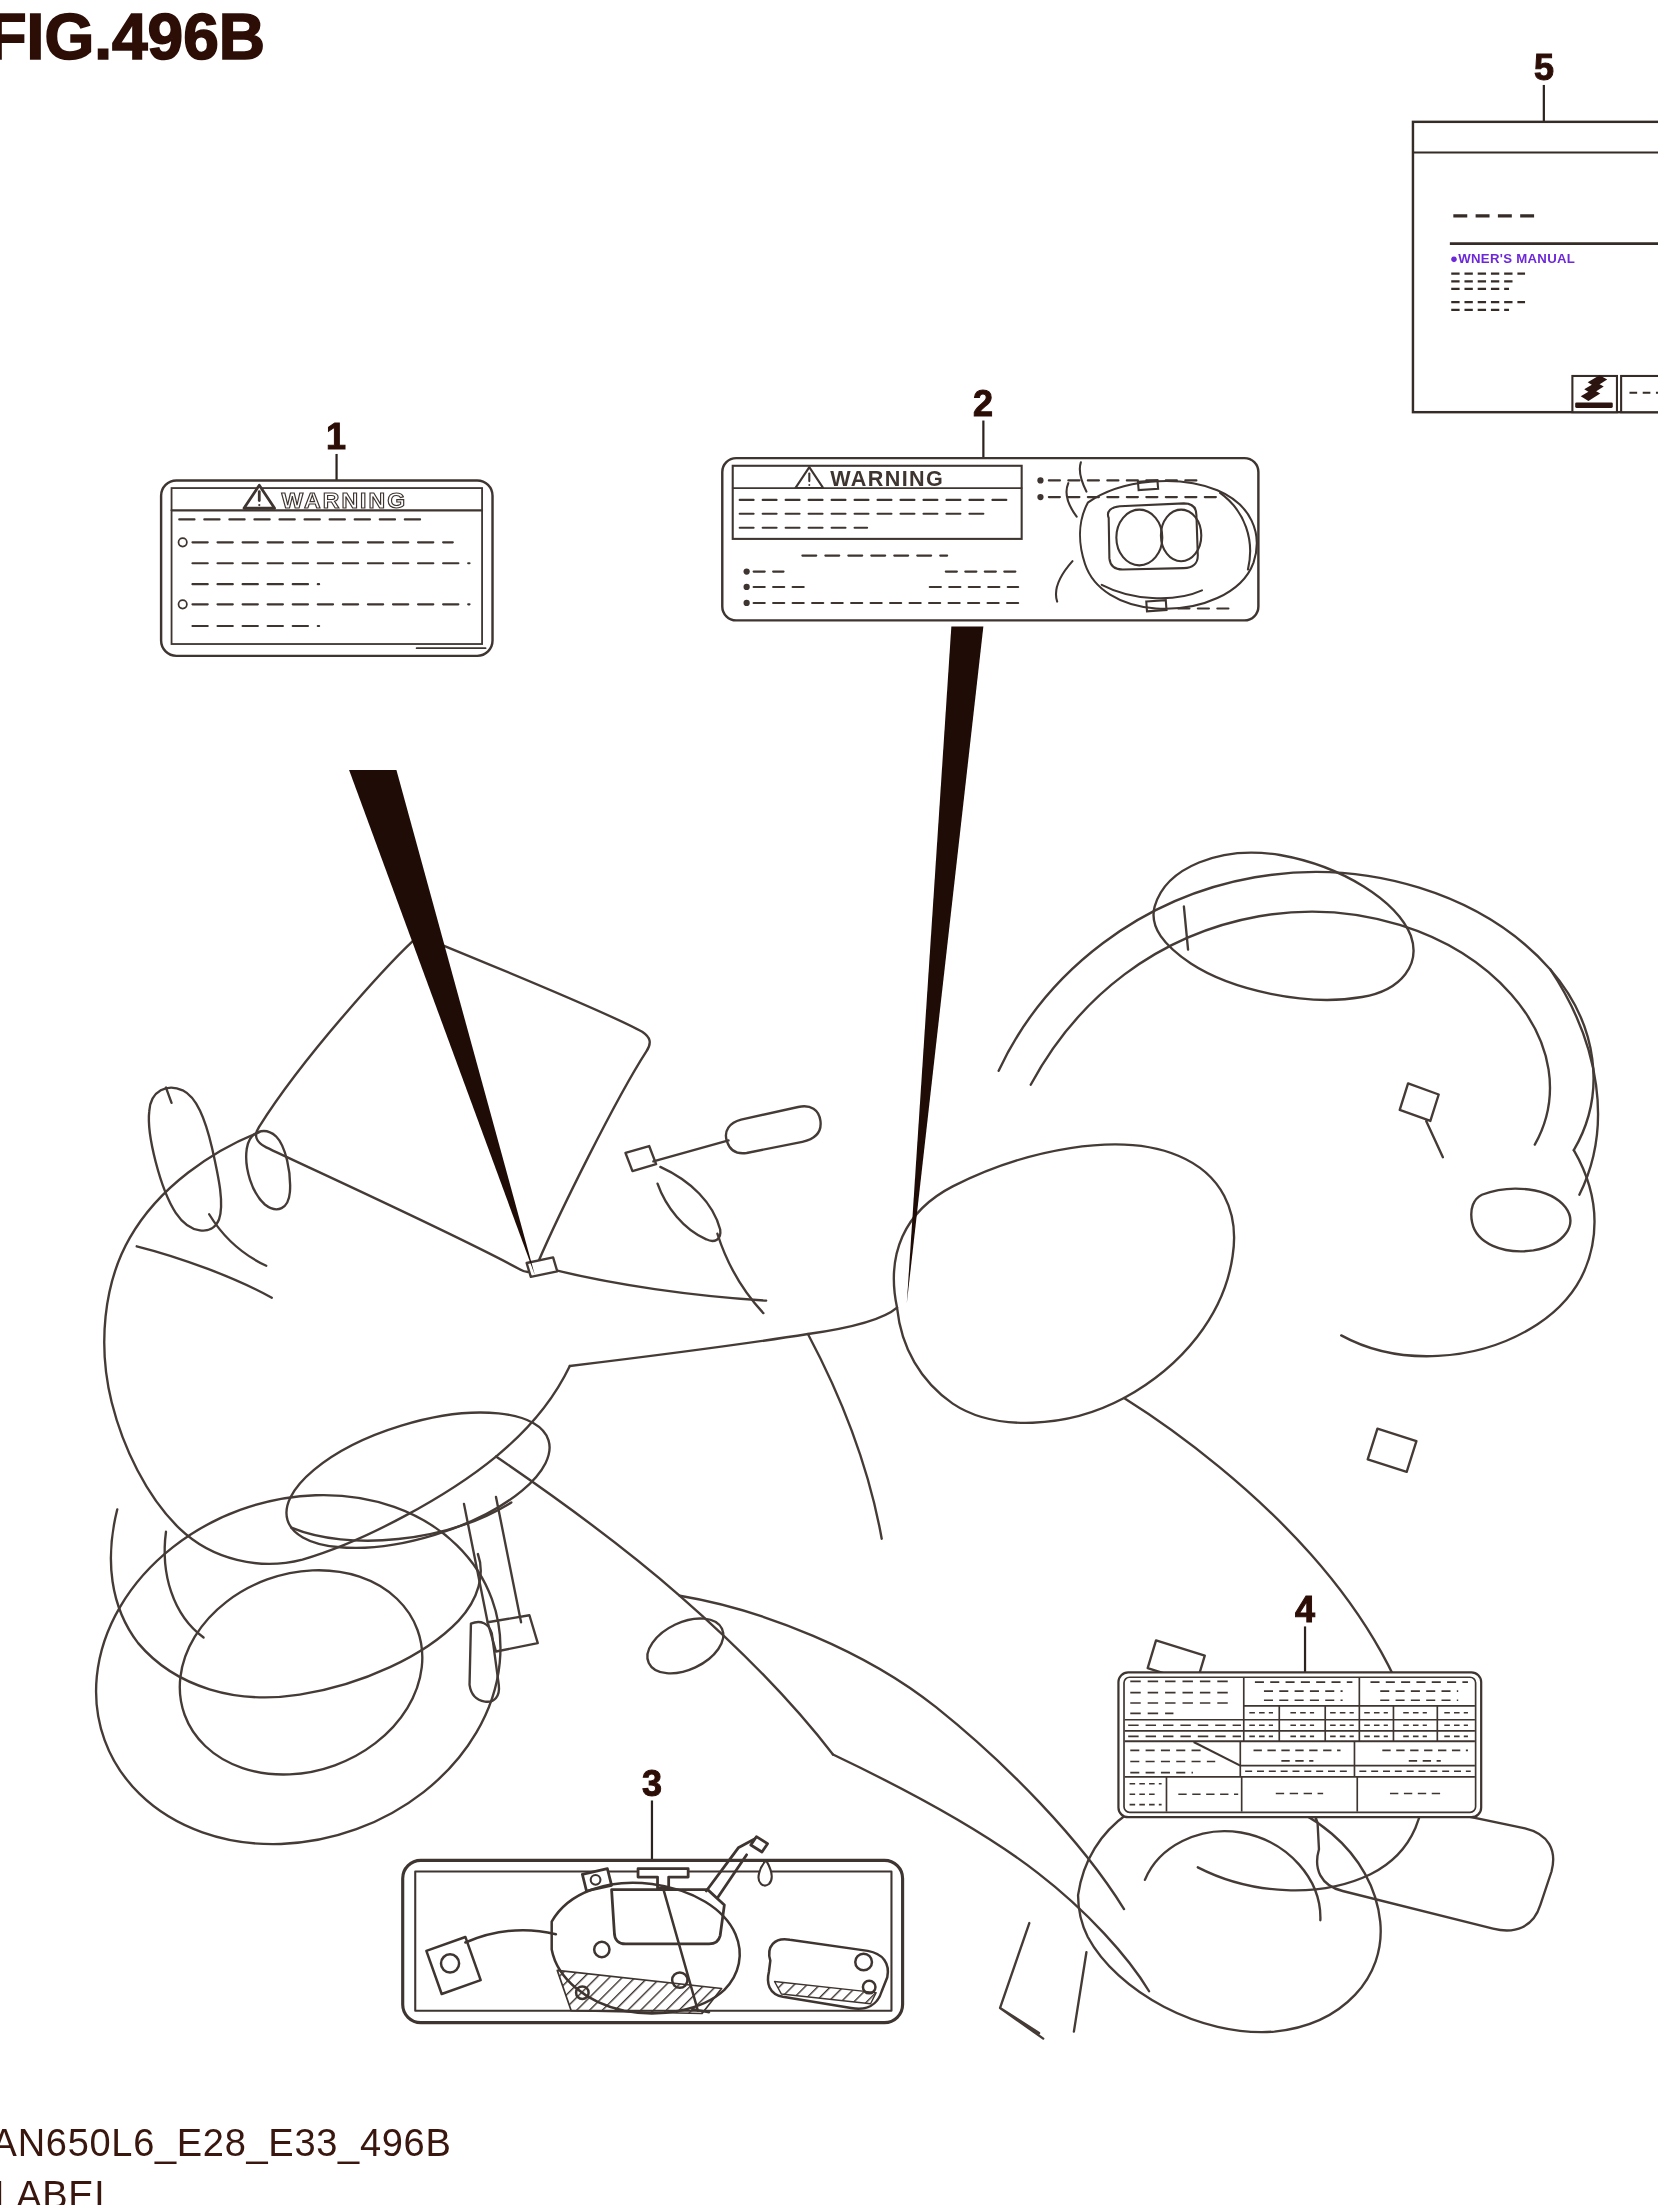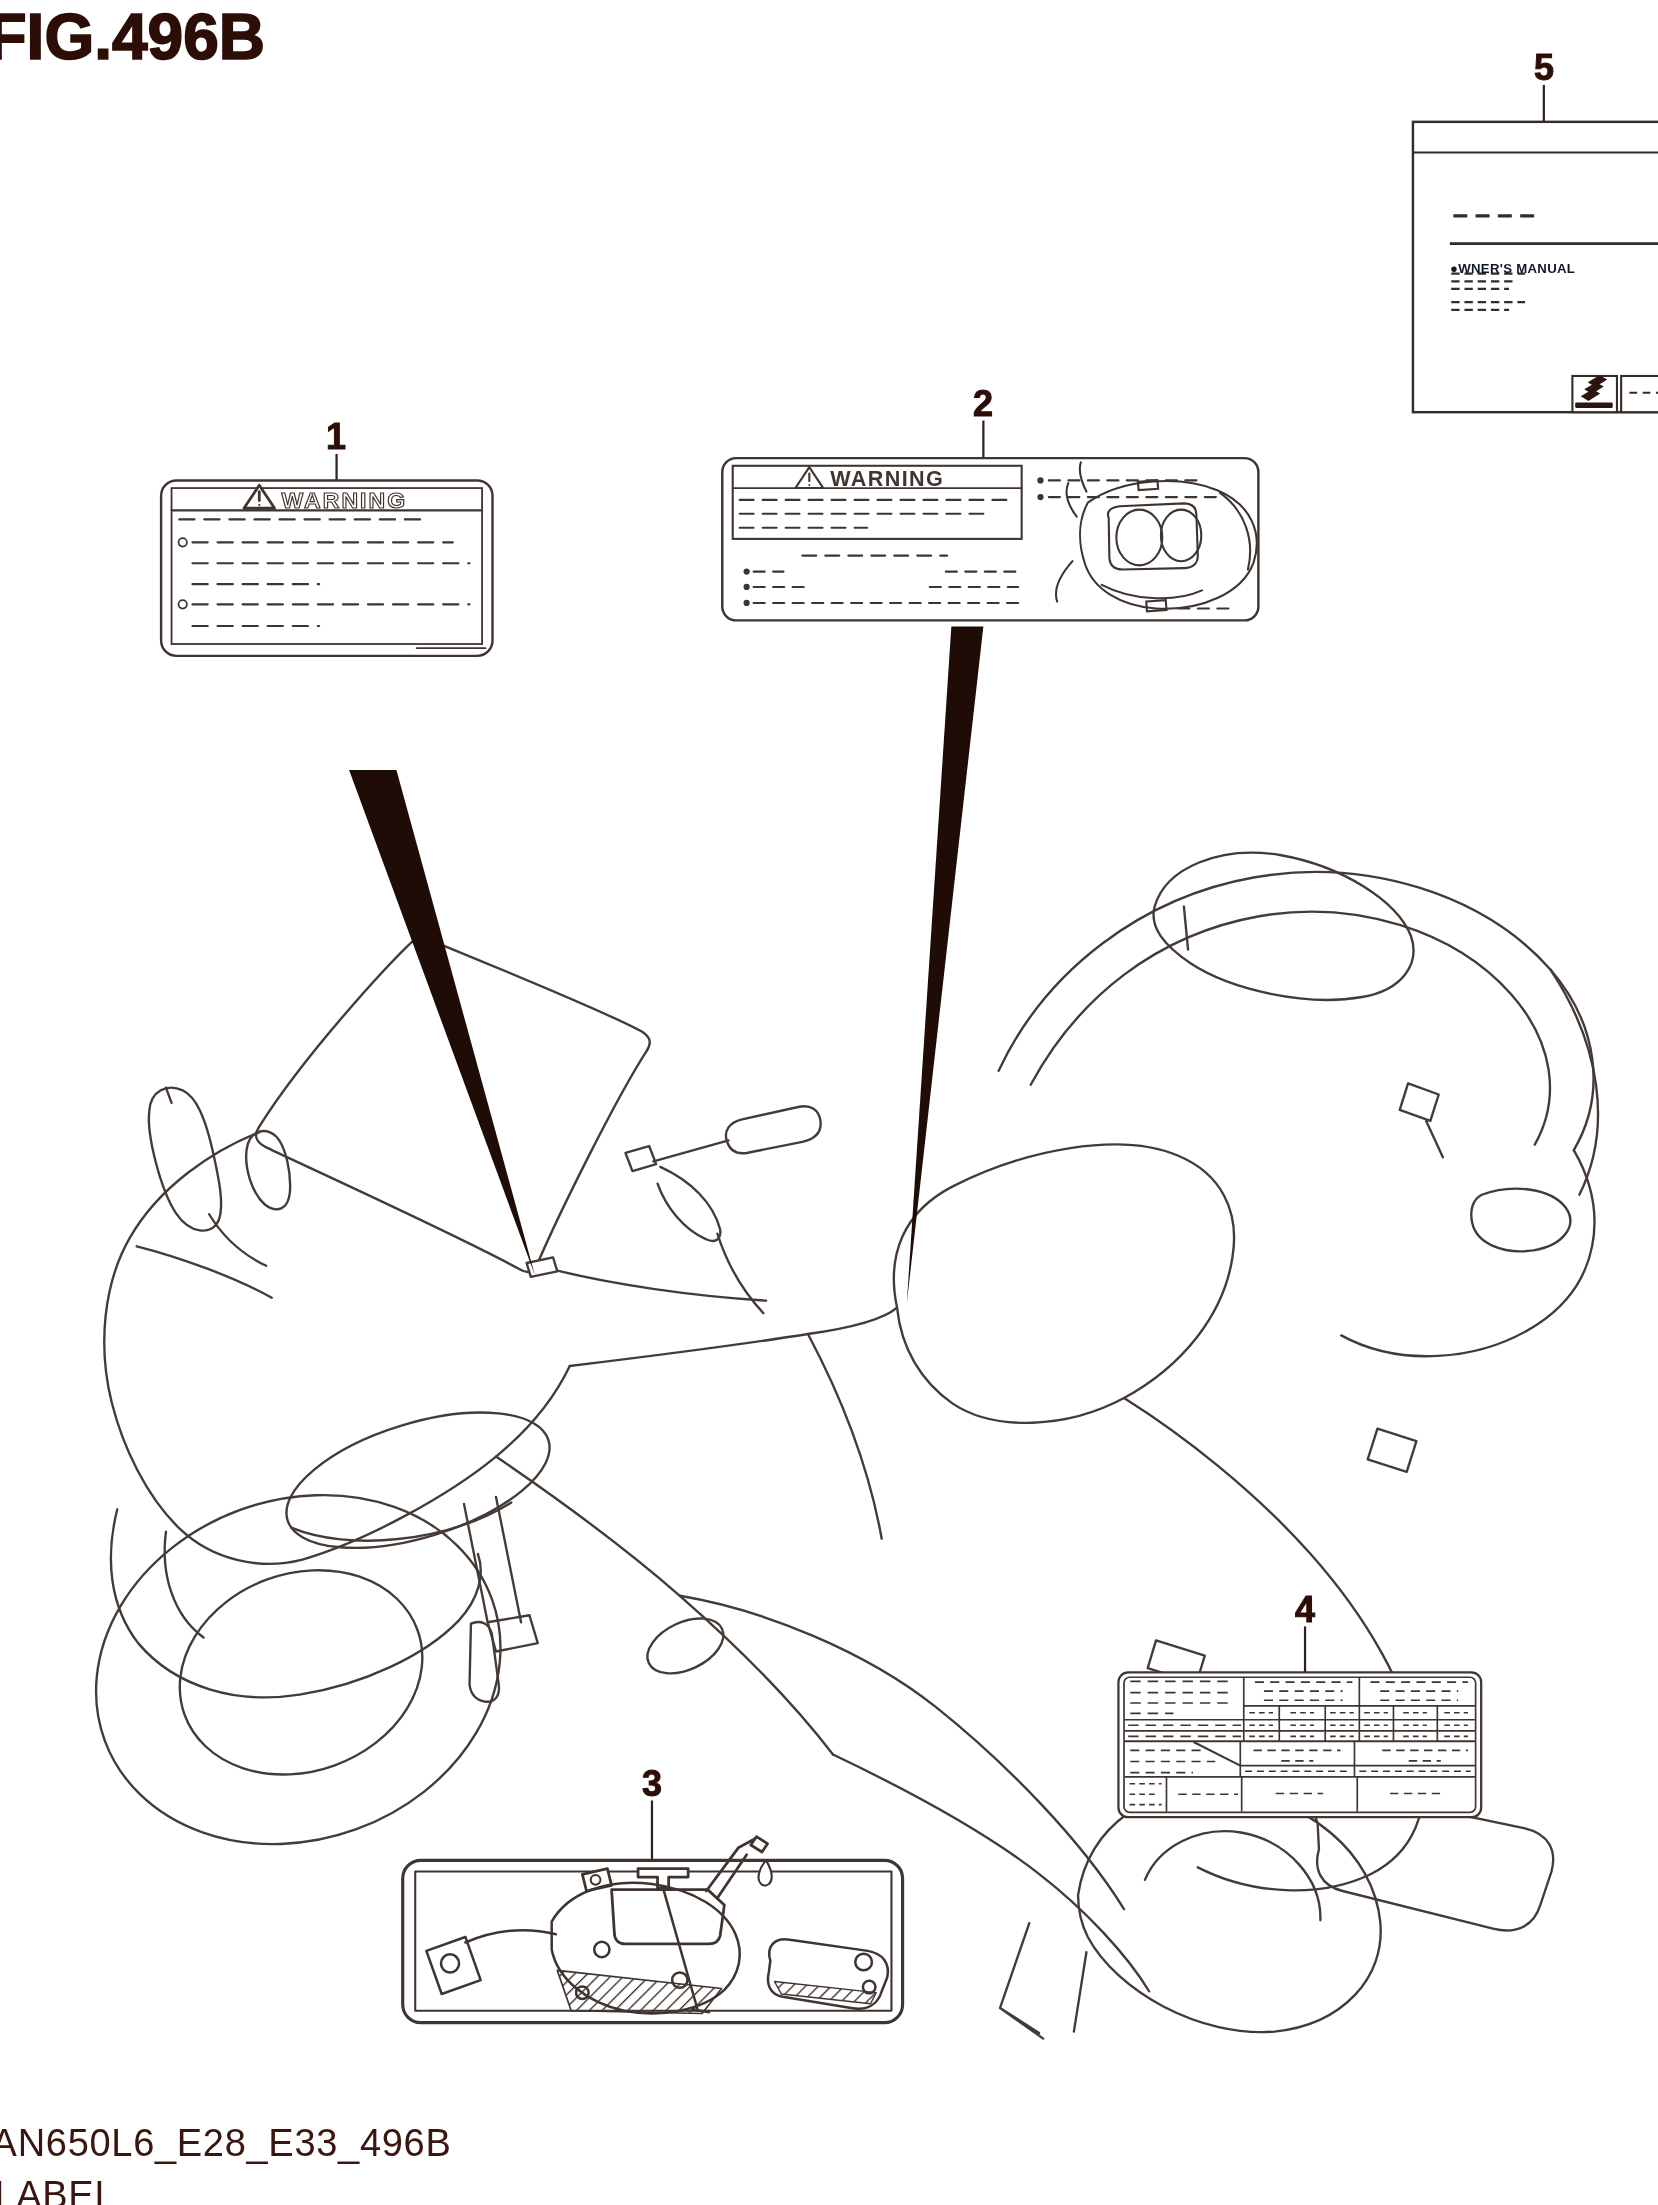--- a/index.html
+++ b/index.html
@@ -17,21 +17,21 @@
     font-size:64px;font-weight:800;letter-spacing:0px;
     color:#2c0e07;-webkit-text-stroke:1.7px #2c0e07;
   }
   .num{
     position:absolute;transform:translateX(-50%);
     font-size:36px;font-weight:800;color:#2c0e07;
     -webkit-text-stroke:1px #2c0e07;
   }
   #owners-manual-text{
     left:1450px;top:251px;
-    font-size:13.2px;font-weight:700;letter-spacing:0.3px;color:#0f172a;margin-top:10px;
+    font-size:13.2px;font-weight:700;letter-spacing:0.3px;color:#6d28d9;
   }
   #footer-code{left:-8.4px;top:2122px;font-size:38px;color:#39160e;letter-spacing:0.7px;}
   #footer-name{left:-5.6px;top:2174px;font-size:38px;color:#39160e;letter-spacing:0.7px;}
 </style>
 </head>
 <body>
 
 <div id="page">
 
 <svg id="art" width="1659" height="2205" viewBox="0 0 2382 3167">

